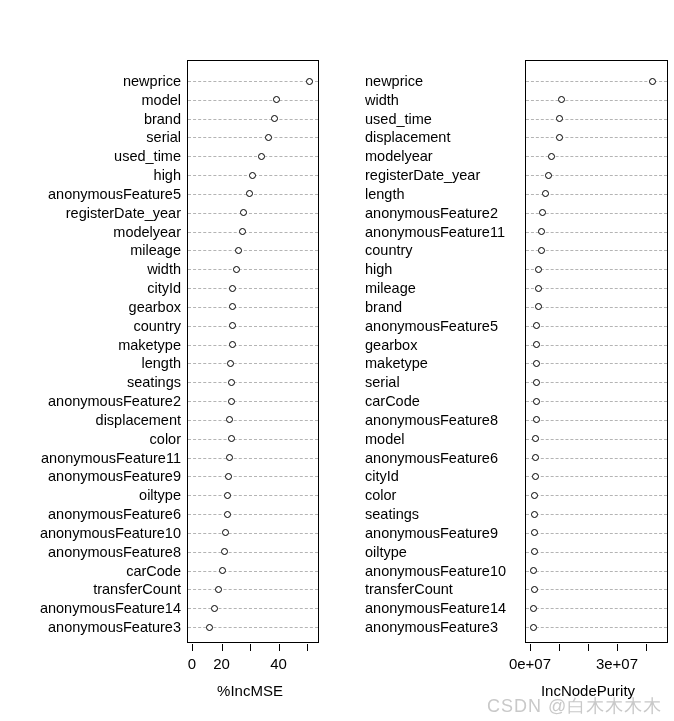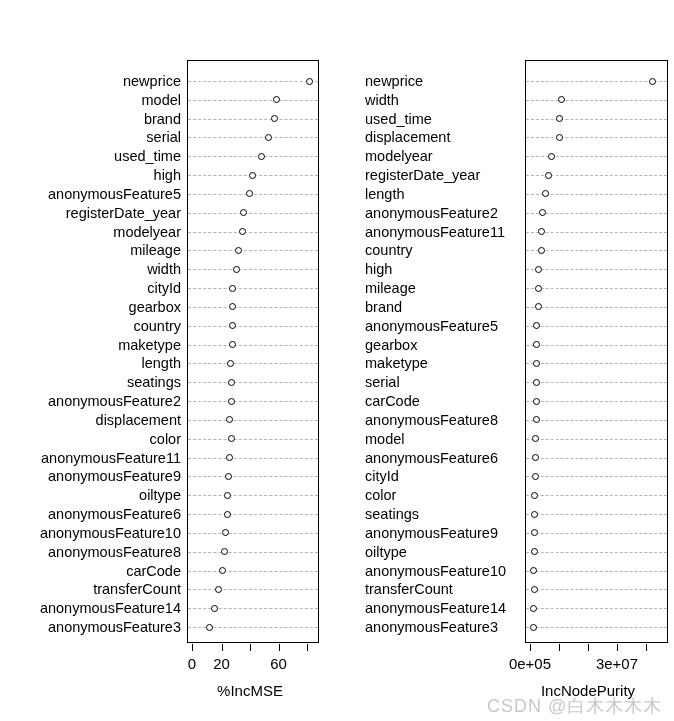--- a/index.html
+++ b/index.html
@@ -243,21 +243,21 @@
         <div class="vlabel" style="top: 601.172px; left: 0px; width: 181px; text-align: right;">anonymousFeature14</div>
         <div class="vlabel" style="top: 620px; left: 0px; width: 181px; text-align: right;">anonymousFeature3</div>
       </div>
     <div id="axis-left">
         <div class="tick" style="left: 192px; top: 644px;"></div>
         <div class="ticklabel" style="left: 192px; top: 656px;">0</div>
         <div class="tick" style="left: 221.5px; top: 644px;"></div>
         <div class="ticklabel" style="left: 221.5px; top: 656px;">20</div>
         <div class="tick" style="left: 250px; top: 644px;"></div>
         <div class="tick" style="left: 278.5px; top: 644px;"></div>
-        <div class="ticklabel" style="left: 278.5px; top: 656px;">60</div>
+        <div class="ticklabel" style="left: 278.5px; top: 656px;">40</div>
         <div class="tick" style="left: 307px; top: 644px;"></div>
       </div>
     <div class="axistitle" id="title-left" style="left: 250px; top: 683px;">%IncMSE</div>
   </div>
 
   <div class="panel">
     <div class="plotbox" id="box-right" style="left: 525px; top: 60px; width: 143px; height: 583px;"></div>
     <div id="rows-right">
         <div class="row" style="left: 526px; width: 141px; top: 81px;">
           <div class="guide"></div>
@@ -407,21 +407,21 @@
         <div class="vlabel" style="top: 507.034px; left: 365px; text-align: left;">seatings</div>
         <div class="vlabel" style="top: 525.862px; left: 365px; text-align: left;">anonymousFeature9</div>
         <div class="vlabel" style="top: 544.69px; left: 365px; text-align: left;">oiltype</div>
         <div class="vlabel" style="top: 563.517px; left: 365px; text-align: left;">anonymousFeature10</div>
         <div class="vlabel" style="top: 582.345px; left: 365px; text-align: left;">transferCount</div>
         <div class="vlabel" style="top: 601.172px; left: 365px; text-align: left;">anonymousFeature14</div>
         <div class="vlabel" style="top: 620px; left: 365px; text-align: left;">anonymousFeature3</div>
       </div>
     <div id="axis-right">
         <div class="tick" style="left: 530px; top: 644px;"></div>
-        <div class="ticklabel" style="left: 530px; top: 656px;">0e+05</div>
+        <div class="ticklabel" style="left: 530px; top: 656px;">0e+07</div>
         <div class="tick" style="left: 559px; top: 644px;"></div>
         <div class="tick" style="left: 588px; top: 644px;"></div>
         <div class="tick" style="left: 617px; top: 644px;"></div>
         <div class="ticklabel" style="left: 617px; top: 656px;">3e+07</div>
         <div class="tick" style="left: 646px; top: 644px;"></div>
       </div>
     <div class="axistitle" id="title-right" style="left: 588px; top: 683px;">IncNodePurity</div>
   </div>
 
   <div class="watermark" id="watermark" style="left: 487px; top: 697px;">CSDN @白木木木木</div>

